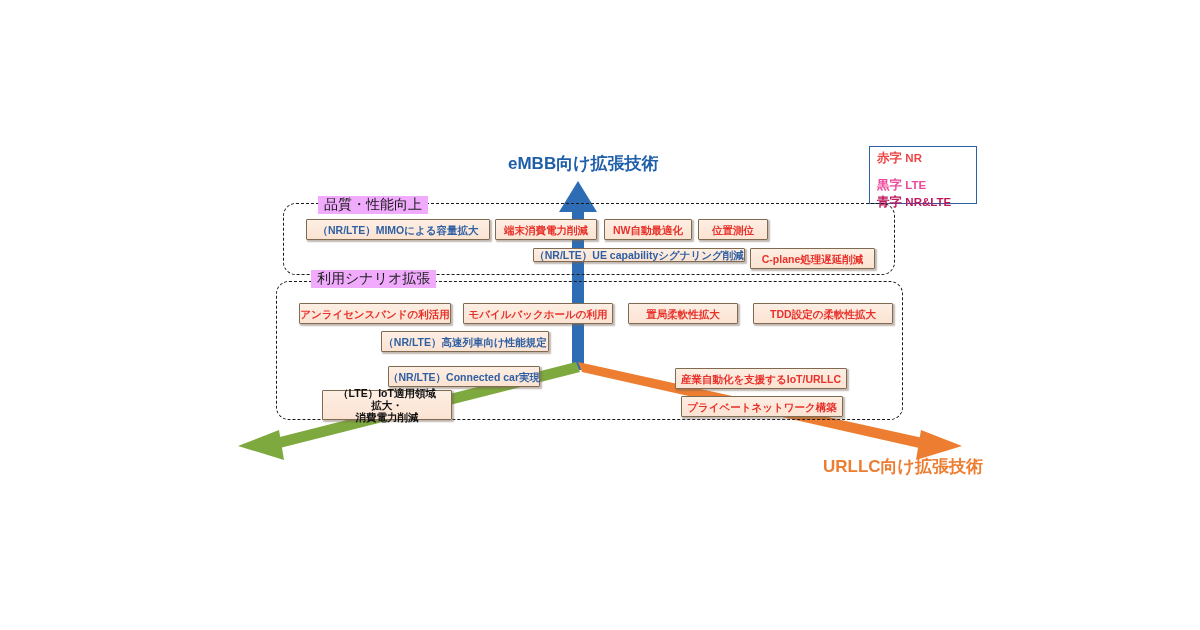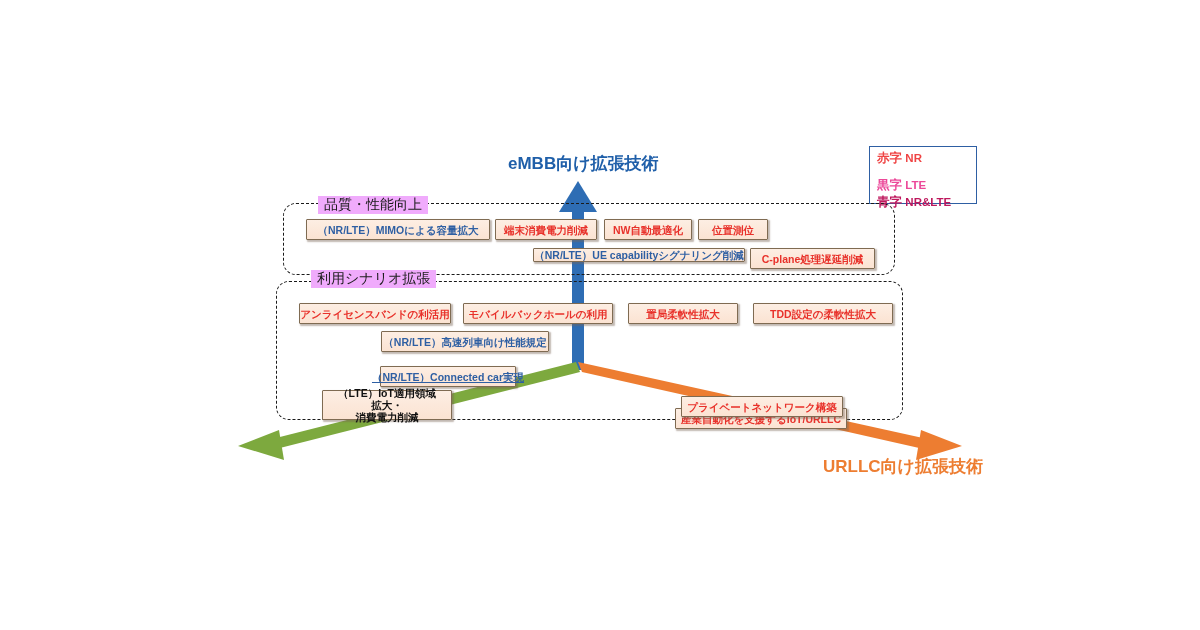--- a/index.html
+++ b/index.html
@@ -192,22 +192,22 @@
   <div class="group-frame" id="group-scenario"></div>
   <div class="group-title" id="group-scenario-title">利用シナリオ拡張</div>
 
   <div class="tech-box c-nr" style="left:299px; top:303px; width:152px; height:21px;">アンライセンスバンドの利活用</div>
   <div class="tech-box c-nr" style="left:463px; top:303px; width:150px; height:21px;">モバイルバックホールの利用</div>
   <div class="tech-box c-nr" style="left:628px; top:303px; width:110px; height:21px;">置局柔軟性拡大</div>
   <div class="tech-box c-nr" style="left:753px; top:303px; width:140px; height:21px;">TDD設定の柔軟性拡大</div>
 
   <div class="tech-box c-both" style="left:381px; top:331px; width:168px; height:21px;">（NR/LTE）高速列車向け性能規定</div>
 
-  <div class="tech-box c-both" style="left:380px; top:366px; width:136px; height:21px;text-decoration:underline;">（NR/LTE）Connected car実現</div>
-  <div class="tech-box c-nr" style="left:675px; top:368px; width:172px; height:21px;margin-top:40px;">産業自動化を支援するIoT/URLLC</div>
+  <div class="tech-box c-both" style="left:388px; top:366px; width:152px; height:21px;">（NR/LTE）Connected car実現</div>
+  <div class="tech-box c-nr" style="left:675px; top:368px; width:172px; height:21px;">産業自動化を支援するIoT/URLLC</div>
 
   <div class="tech-box c-lte two-line" style="left:322px; top:390px; width:130px; height:30px; flex-direction:column;">
     <span>（LTE）IoT適用領域拡大・</span>
     <span>消費電力削減</span>
   </div>
 
   <div class="tech-box c-nr" style="left:681px; top:396px; width:162px; height:21px;">プライベートネットワーク構築</div>
 
 </div>
 

